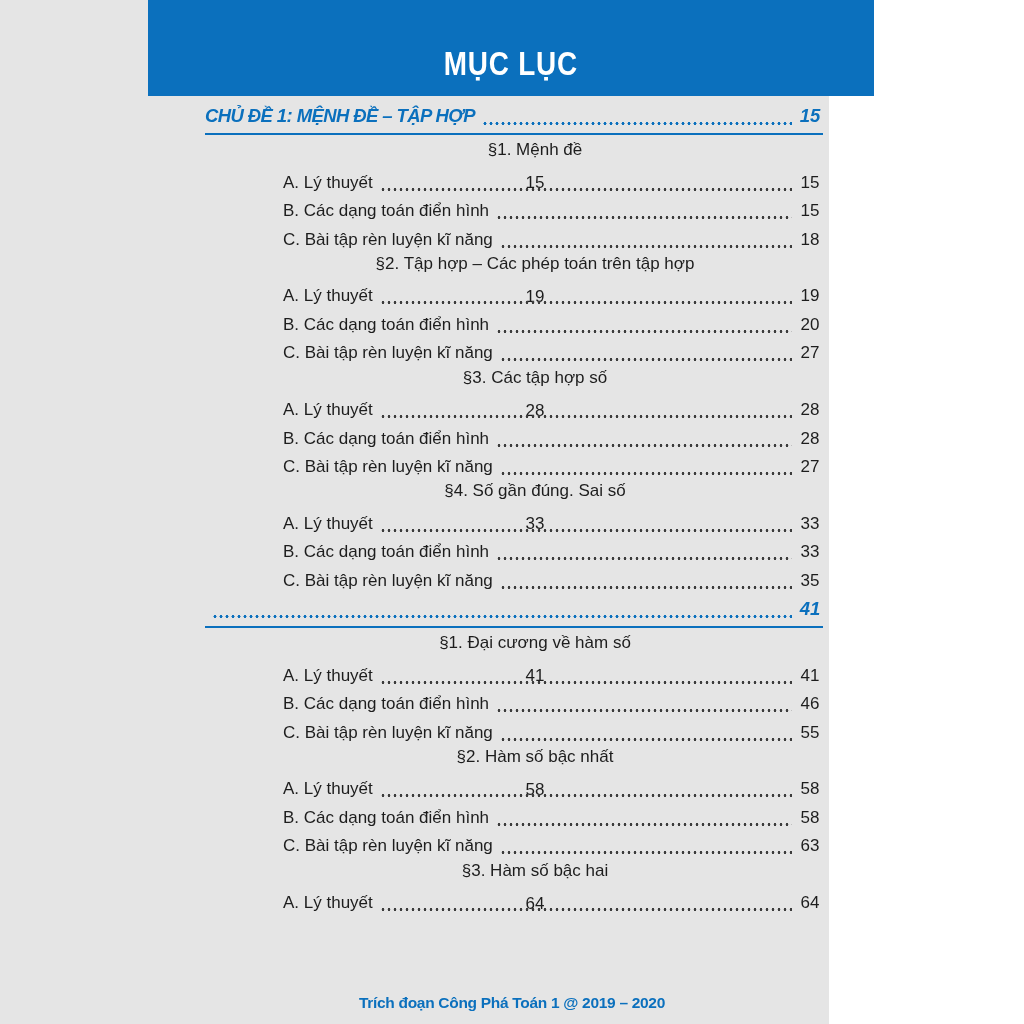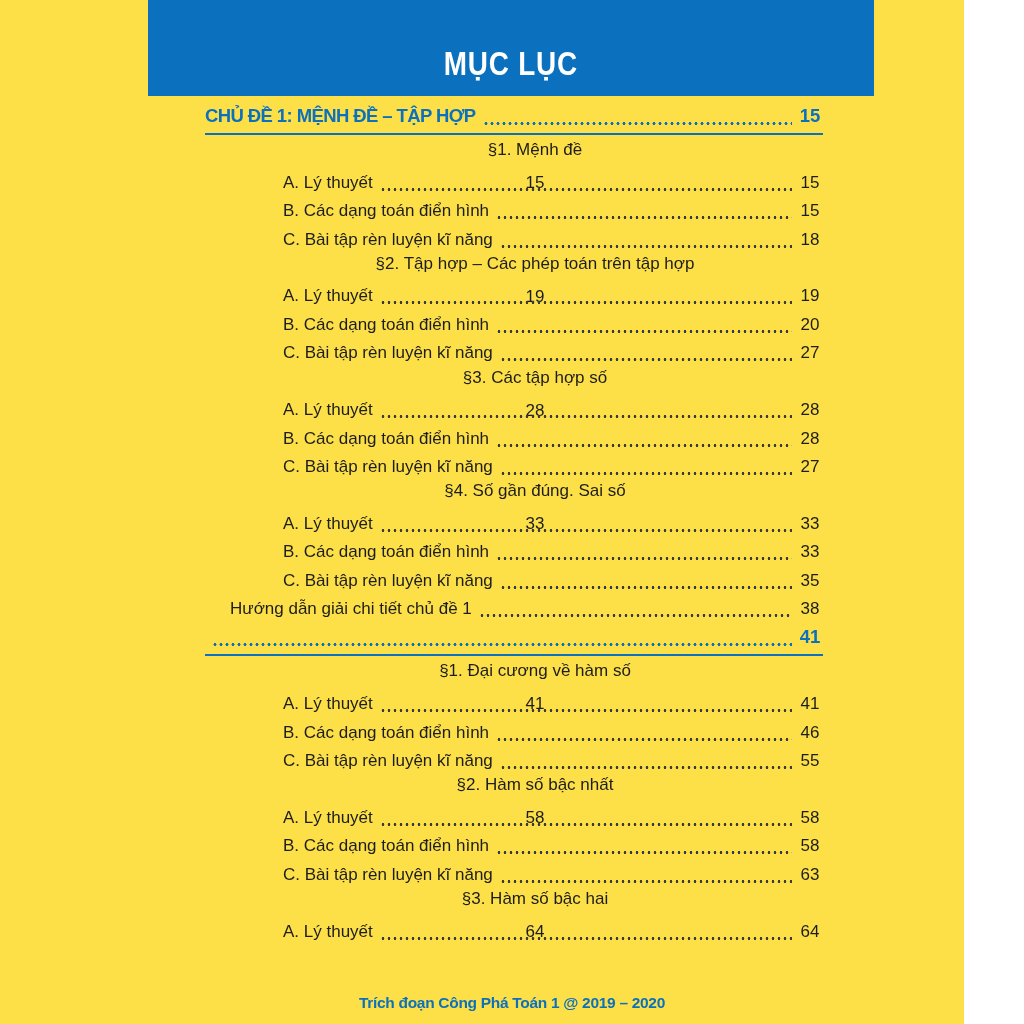--- a/index.html
+++ b/index.html
@@ -6,23 +6,23 @@
     margin: 0;
     padding: 0;
     background: #ffffff;
     width: 1024px;
     height: 1024px;
     font-family: "Liberation Sans", "DejaVu Sans", sans-serif;
     overflow: hidden;
   }
   #page {
     position: relative;
-    width: 964px;
+    width: 829px;
     height: 1024px;
-    background: #fde047;
+    background: #e5e5e5;
   }
   
   #header-band {
     position: absolute;
     left: 148px;
     top: 0;
     width: 726px;
     height: 96px;
     background: #0b70bd;
     display: flex;
@@ -82,20 +82,21 @@
   .row.chapter {
     height: 26px;
     color: #0b70bd;
     font-weight: bold;
     font-size: 18.5px;
     letter-spacing: -0.6px;
     border-bottom: 2.5px solid #0b70bd;
     padding-bottom: 4px;
     margin-bottom: 5px;
     margin-top: 1px;
+    font-style: italic;
   }
   .row.chapter .dots {
     background-image: radial-gradient(circle, #0b70bd 1.3px, transparent 1.75px);
     margin-top: 14px;
   }
   .row.chapter .pagenum {
     color: #0b70bd;
     font-weight: bold;
     letter-spacing: 0;
   }
@@ -200,25 +201,20 @@
       <div class="row sub">
     <span class="label">B. Các dạng toán điển hình</span>
     <span class="dots"></span>
     <span class="pagenum">33</span>
   </div>
       <div class="row sub">
     <span class="label">C. Bài tập rèn luyện kĩ năng</span>
     <span class="dots"></span>
     <span class="pagenum">35</span>
   </div>
-      <div class="row extra">
-    <span class="label">Hướng dẫn giải chi tiết chủ đề 1</span>
-    <span class="dots"></span>
-    <span class="pagenum">38</span>
-  </div>
       <div class="row chapter">
     <span class="dots"></span>
     <span class="pagenum">41</span>
   </div>
       <div class="row section">
     <span class="label">§1. Đại cương về hàm số</span>
     <span class="dots"></span>
     <span class="pagenum">41</span>
   </div>
       <div class="row sub">

